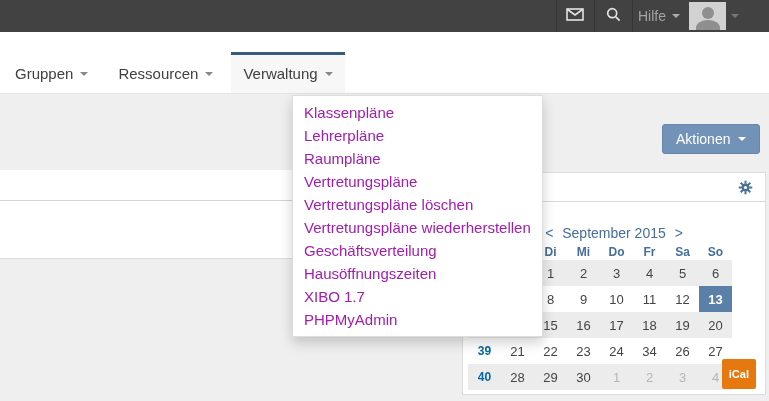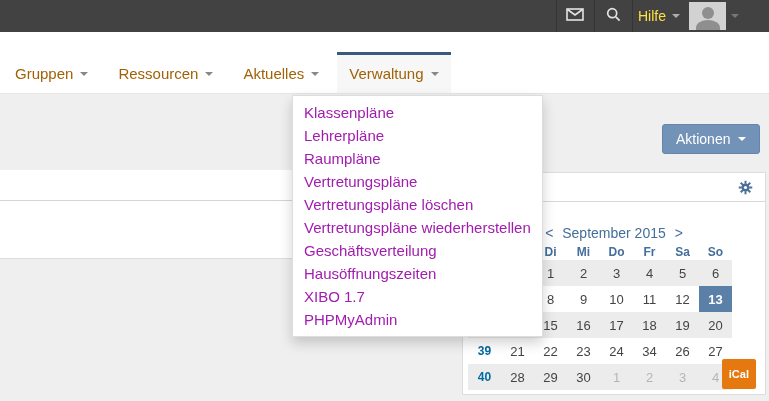--- a/index.html
+++ b/index.html
@@ -5,32 +5,32 @@
   html,body{margin:0;padding:0;}
   body{font-family:"Liberation Sans","DejaVu Sans",sans-serif;background:#efefef;}
   .screen{position:relative;width:769px;height:401px;overflow:hidden;background:#efefef;}
 
   
   .topbar{position:absolute;left:0;top:0;width:769px;height:32px;background:#424242;z-index:40;}
   .topbar .sep{position:absolute;top:0;width:1px;height:32px;background:#353535;}
   .tb-icon{position:absolute;top:0;height:32px;display:flex;align-items:center;justify-content:center;cursor:pointer;}
   .tb-mail{left:556px;width:38px;}
   .tb-search{left:594px;width:38px;}
-  .tb-help{left:632px;width:54px;color:#fde047;font-size:14px;gap:6px;}
+  .tb-help{left:632px;width:54px;color:#a3a3a3;font-size:14px;gap:6px;}
   .tb-help .caret{border-top-color:#aeaeae;}
   .avatar{position:absolute;left:689px;top:2px;width:37px;height:28px;background:#d2d2d2;overflow:hidden;cursor:pointer;}
   .avatar .head{position:absolute;left:50%;top:5px;width:12px;height:12px;margin-left:-6px;border-radius:50%;background:#8f8f8f;}
   .avatar .body{position:absolute;left:50%;top:18px;width:24px;height:16px;margin-left:-12px;border-radius:50% 50% 0 0;background:#8f8f8f;}
   .tb-caret{position:absolute;left:731px;top:14px;}
   .caret{display:inline-block;width:0;height:0;border-left:4px solid transparent;border-right:4px solid transparent;border-top:4px solid #777;}
 
   
   .navbar{position:absolute;left:0;top:32px;width:769px;height:61px;background:#fff;border-bottom:1px solid #e5e5e5;z-index:30;}
   .nav-tabs{position:absolute;left:3px;bottom:0;display:flex;}
-  .nav-tab{display:flex;align-items:center;gap:7px;padding:10px 12px 11px 12px;font-size:15px;color:#a16207;cursor:pointer;border-top:3px solid transparent;margin-right:6px;white-space:nowrap;}
+  .nav-tab{display:flex;align-items:center;gap:7px;padding:10px 12px 11px 12px;font-size:15px;color:#404040;cursor:pointer;border-top:3px solid transparent;margin-right:6px;white-space:nowrap;}
   .nav-tab .caret{border-top-color:#888;}
   .nav-tab.active{background:#f7f7f7;border-top-color:#3a5a7d;}
 
   
   .dropdown{position:absolute;left:292px;top:95px;min-width:220px;background:#fff;border:1px solid #ddd;box-shadow:0 6px 12px rgba(0,0,0,.18);padding:5px 0;z-index:50;}
   .dropdown .item{display:block;padding:3px 11px;font-size:15px;line-height:17px;color:#a21caf;white-space:nowrap;cursor:pointer;}
 
   
   .actions-btn{position:absolute;left:662px;top:124px;height:28px;padding:0 13px;background:#7292b7;border:1px solid #6585ab;border-radius:3px;color:#fff;font-size:14px;display:flex;align-items:center;gap:8px;cursor:pointer;z-index:20;}
   .actions-btn .caret{border-top-color:#fff;}
@@ -100,24 +100,20 @@
   <div class="navbar">
     <div class="nav-tabs">
       <div class="nav-tab">
         <span>Gruppen</span>
         <span class="caret"></span>
       </div>
       <div class="nav-tab">
         <span>Ressourcen</span>
         <span class="caret"></span>
       </div>
-      <div class="nav-tab">
-        <span>Aktuelles</span>
-        <span class="caret"></span>
-      </div>
       <div class="nav-tab active">
         <span>Verwaltung</span>
         <span class="caret"></span>
       </div>
     </div>
   </div>
 
   <div class="dropdown">
     <div class="item">Klassenpläne</div>
     <div class="item">Lehrerpläne</div>

